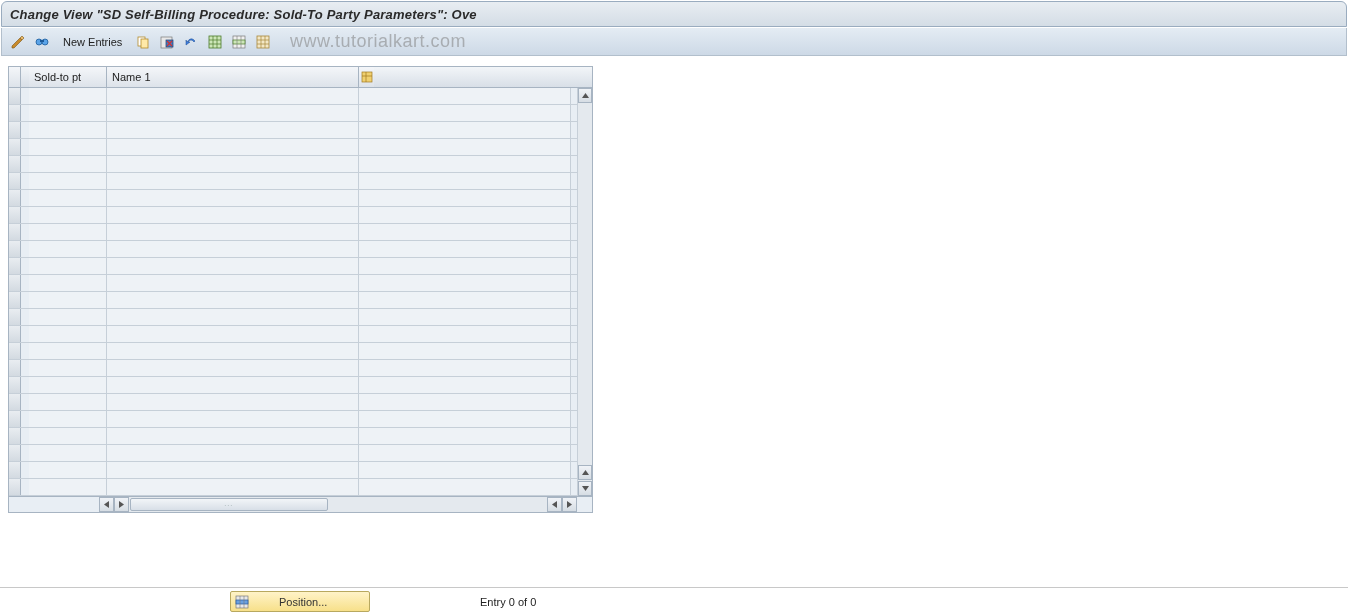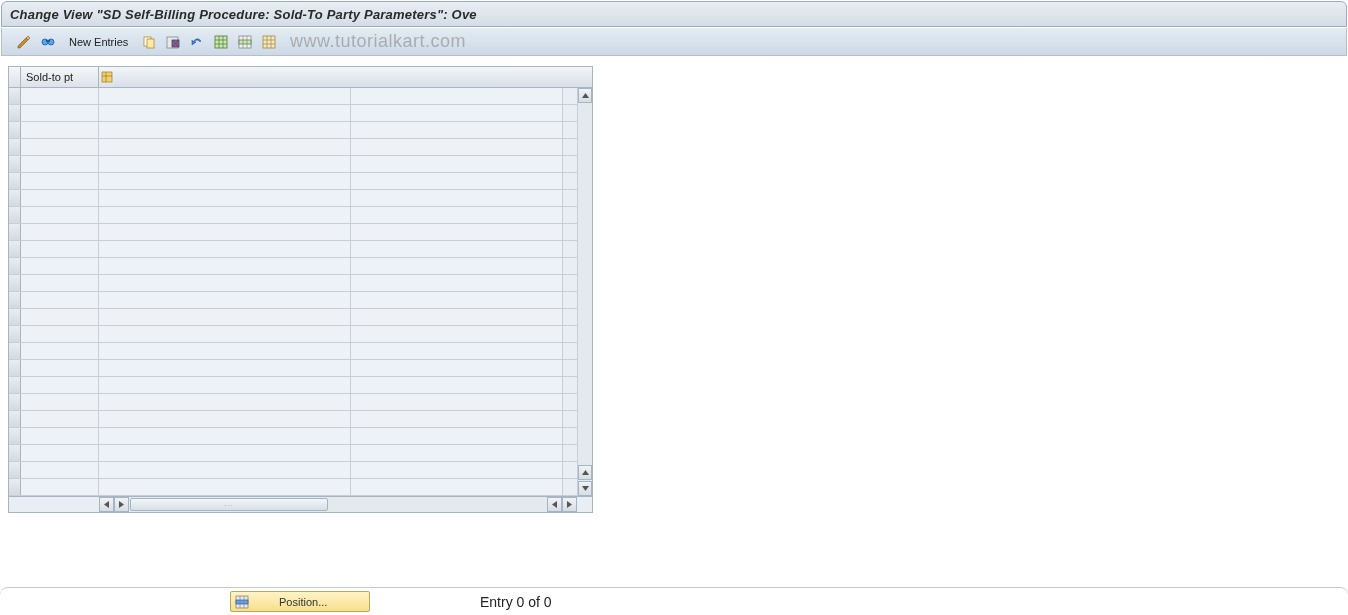--- a/index.html
+++ b/index.html
@@ -29,21 +29,21 @@
       color: #2a2a2a;
       letter-spacing: 0.2px;
     }
     .toolbar {
       height: 28px;
       background: linear-gradient(to bottom, #e4ecf4 0%, #cdd9e6 100%);
       border: 1px solid #b2bfcc;
       border-top: none;
       display: flex;
       align-items: center;
-      padding: 0 12px;
+      padding: 0 6px;
       gap: 4px;
       margin: 0 1px;
       position: relative;
       text-align: center;
     }
     .tb-btn {
       width: 20px;
       height: 20px;
       display: flex;
       align-items: center;
@@ -95,21 +95,21 @@
       display: flex;
       align-items: center;
       font-size: 11px;
       color: #222;
       background: linear-gradient(to bottom, #f4f6f9 0%, #dde3ea 100%);
     }
     .grid-corner {
       width: 12px;
       flex-shrink: 0;
     }
-    .col-soldto { width: 78px; flex-shrink: 0; }
+    .col-soldto { width: 78px; flex-shrink: 0; margin-left: 8px; }
     .col-name1  { width: 252px; flex-shrink: 0; }
     .col-city   { width: 212px; flex-shrink: 0; }
     .grid-config-cell {
       width: 15px;
       flex-shrink: 0;
       display: flex;
       align-items: center;
       justify-content: center;
       cursor: pointer;
       background: linear-gradient(to bottom, #f4f6f9 0%, #dde3ea 100%);
@@ -215,38 +215,37 @@
       left: 0;
       right: 0;
       bottom: 0;
       height: 28px;
       border-top: 1px solid #c8c8c8;
       display: flex;
       align-items: center;
       padding-left: 230px;
       gap: 110px;
       background: #ffffff;
-      border-radius: 8px;
     }
     .position-button {
       width: 140px;
       height: 21px;
       background: linear-gradient(to bottom, #fff3c8 0%, #f7e08a 100%);
       border: 1px solid #b8a85f;
       border-radius: 2px;
       display: flex;
       align-items: center;
       padding: 0 4px;
       gap: 30px;
       cursor: pointer;
       font-size: 11px;
       color: #333;
     }
     .entry-text {
-      font-size: 14px;
+      font-size: 11px;
       color: #222;
       text-align: right;
     }
     svg { display: block; }
   </style>
 </head>
 <body>
 
 <div class="title-bar">
   <span class="title-text">Change View "SD Self-Billing Procedure: Sold-To Party Parameters": Ove</span>
@@ -316,20 +315,21 @@
   </div>
   <div class="watermark">www.tutorialkart.com</div>
 </div>
 
 <div class="content-area">
   <div class="grid-wrapper">
 
     <div class="grid-header-row">
       <div class="grid-header-cell grid-corner"></div>
       <div class="grid-header-cell col-soldto">Sold-to pt</div>
+      <div class="grid-header-cell col-name1">Name 1</div>
       <div class="grid-config-cell">
         <svg width="12" height="12" viewBox="0 0 12 12">
           <rect x="1" y="1" width="10" height="10" fill="#f0d070" stroke="#a07a20" stroke-width="0.7"></rect>
           <line x1="1" y1="5" x2="11" y2="5" stroke="#a07a20" stroke-width="0.7"></line>
           <line x1="5" y1="1" x2="5" y2="11" stroke="#a07a20" stroke-width="0.7"></line>
         </svg>
       </div>
     </div>
 
     <div class="grid-body">

